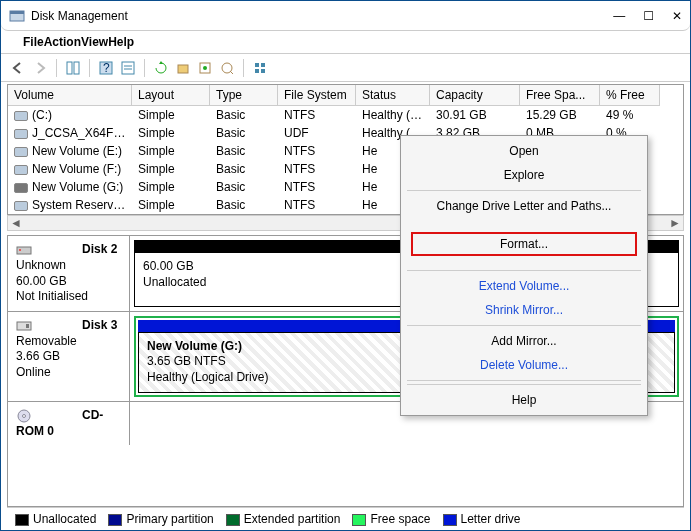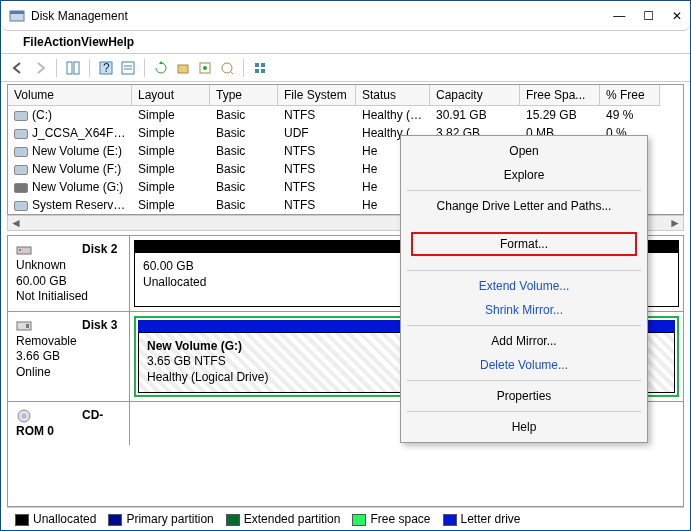--- a/index.html
+++ b/index.html
@@ -300,16 +300,15 @@
   <div class="sep"></div>
   <div class="item">Change Drive Letter and Paths...</div>
   <div class="item hl">Format...</div>
   <div class="sep" style="margin-top:6px"></div>
   <div class="item disabled">Extend Volume...</div>
   <div class="item disabled">Shrink Mirror...</div>
   <div class="sep"></div>
   <div class="item">Add Mirror...</div>
   <div class="item disabled">Delete Volume...</div>
   <div class="sep"></div>
-  <div class="item">Properties</div>
   <div class="sep"></div>
   <div class="item">Help</div>
 </div>
 
 </body></html>

